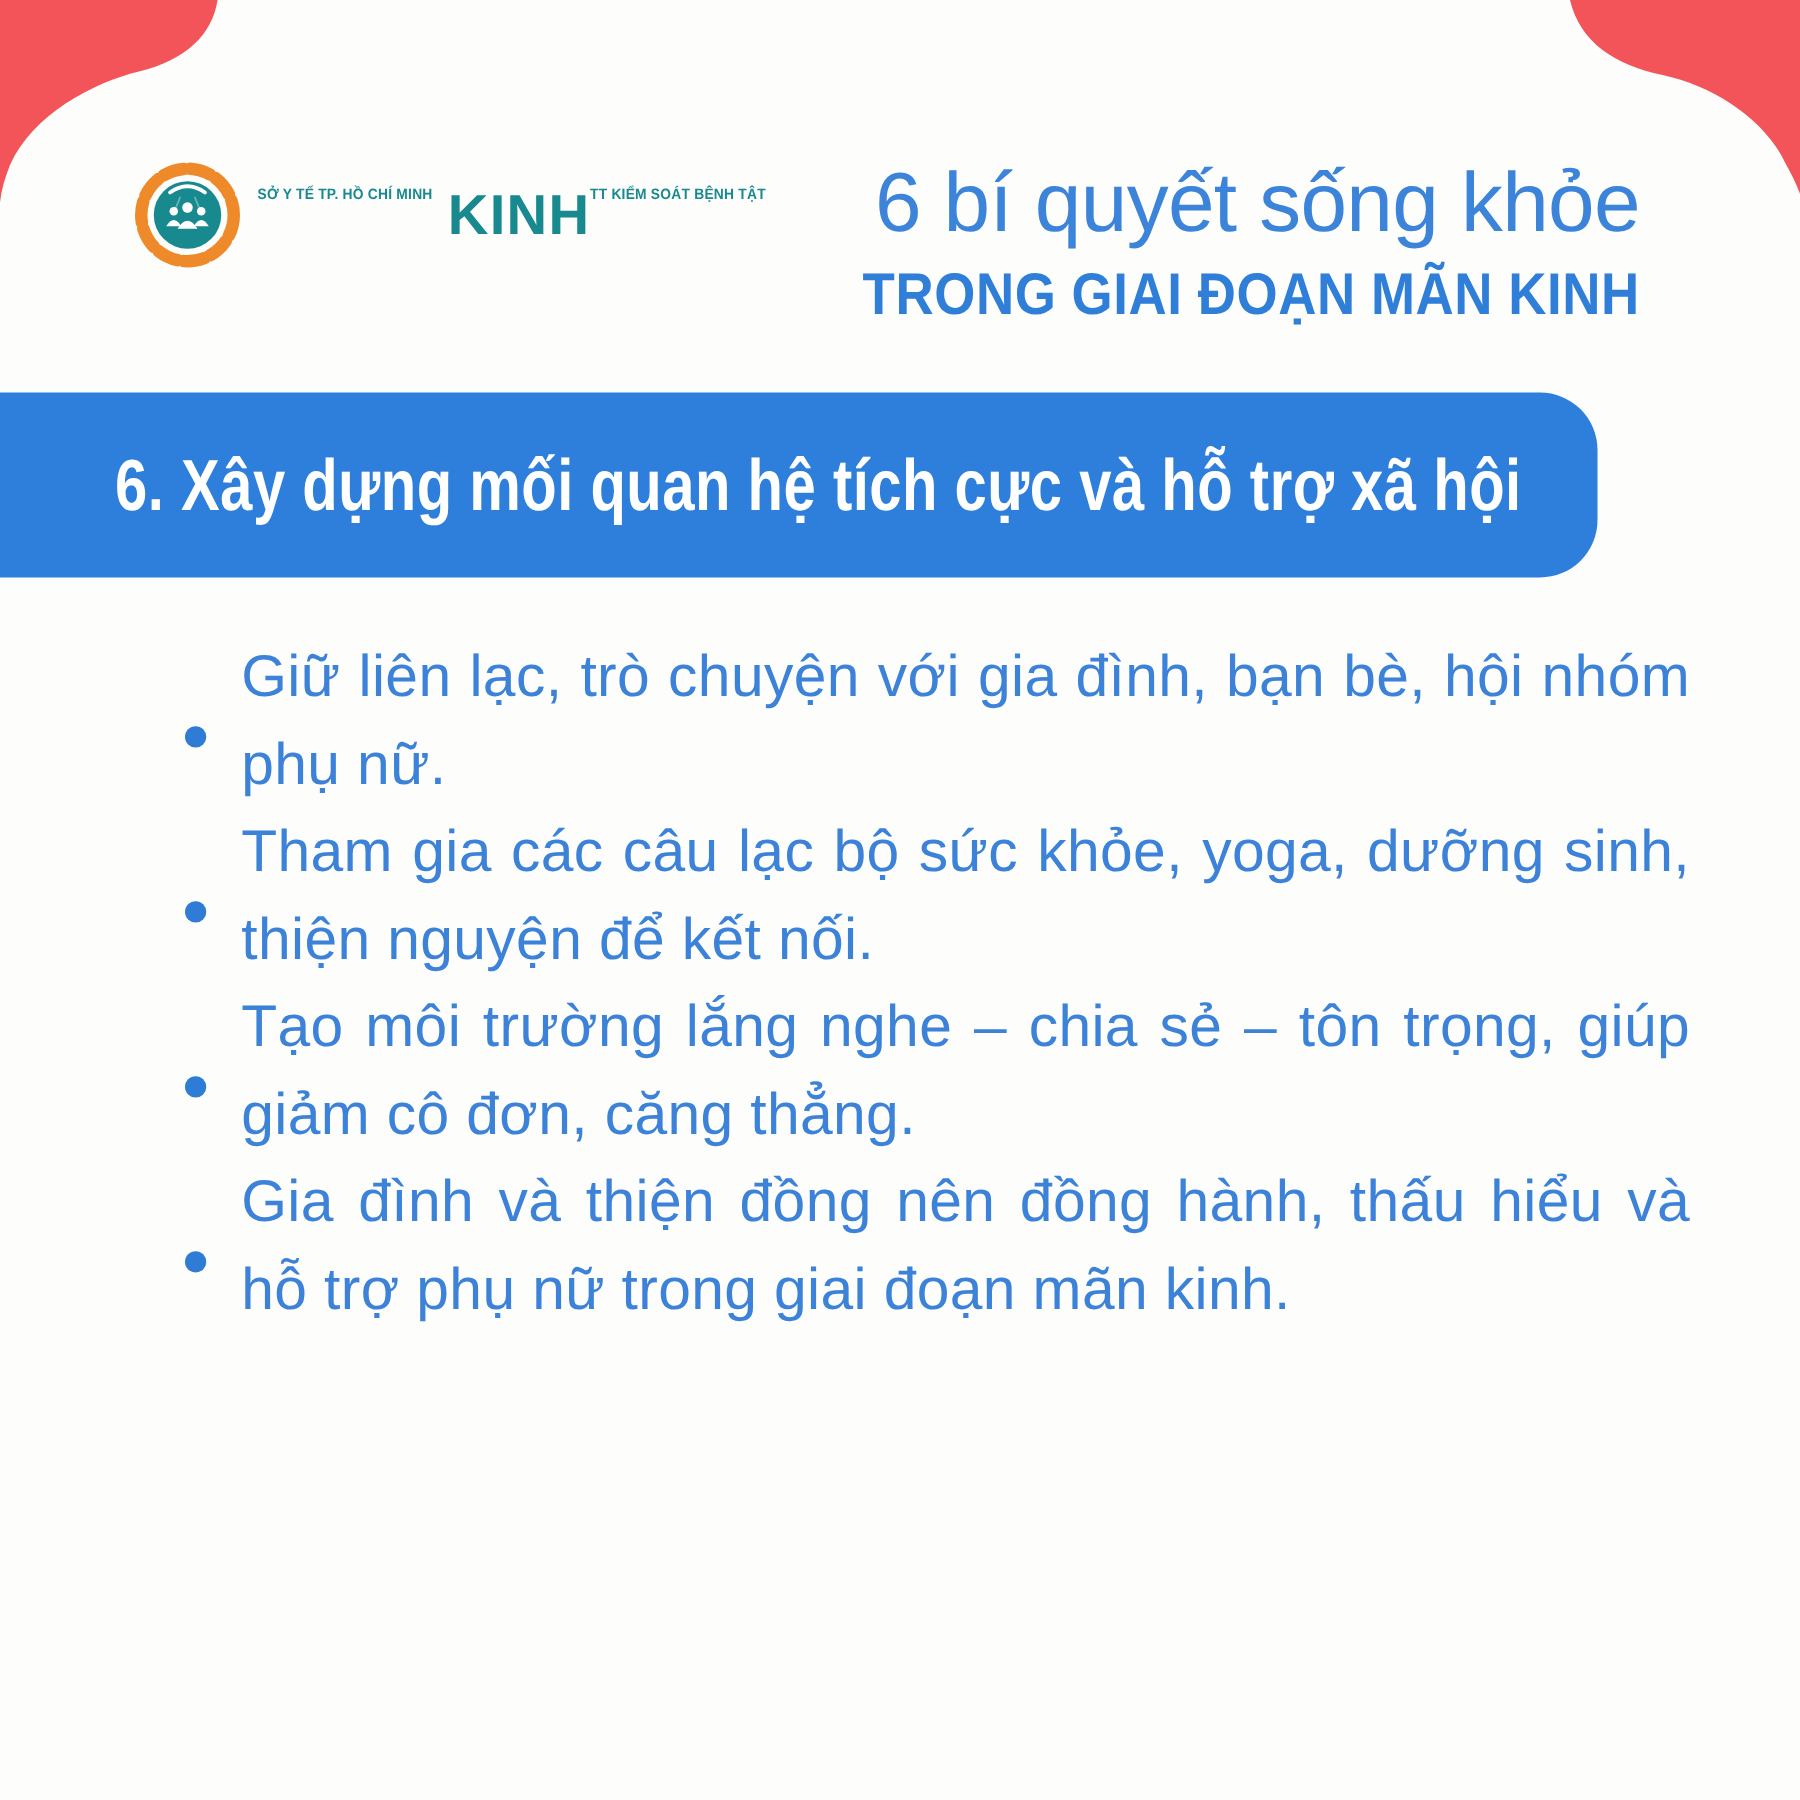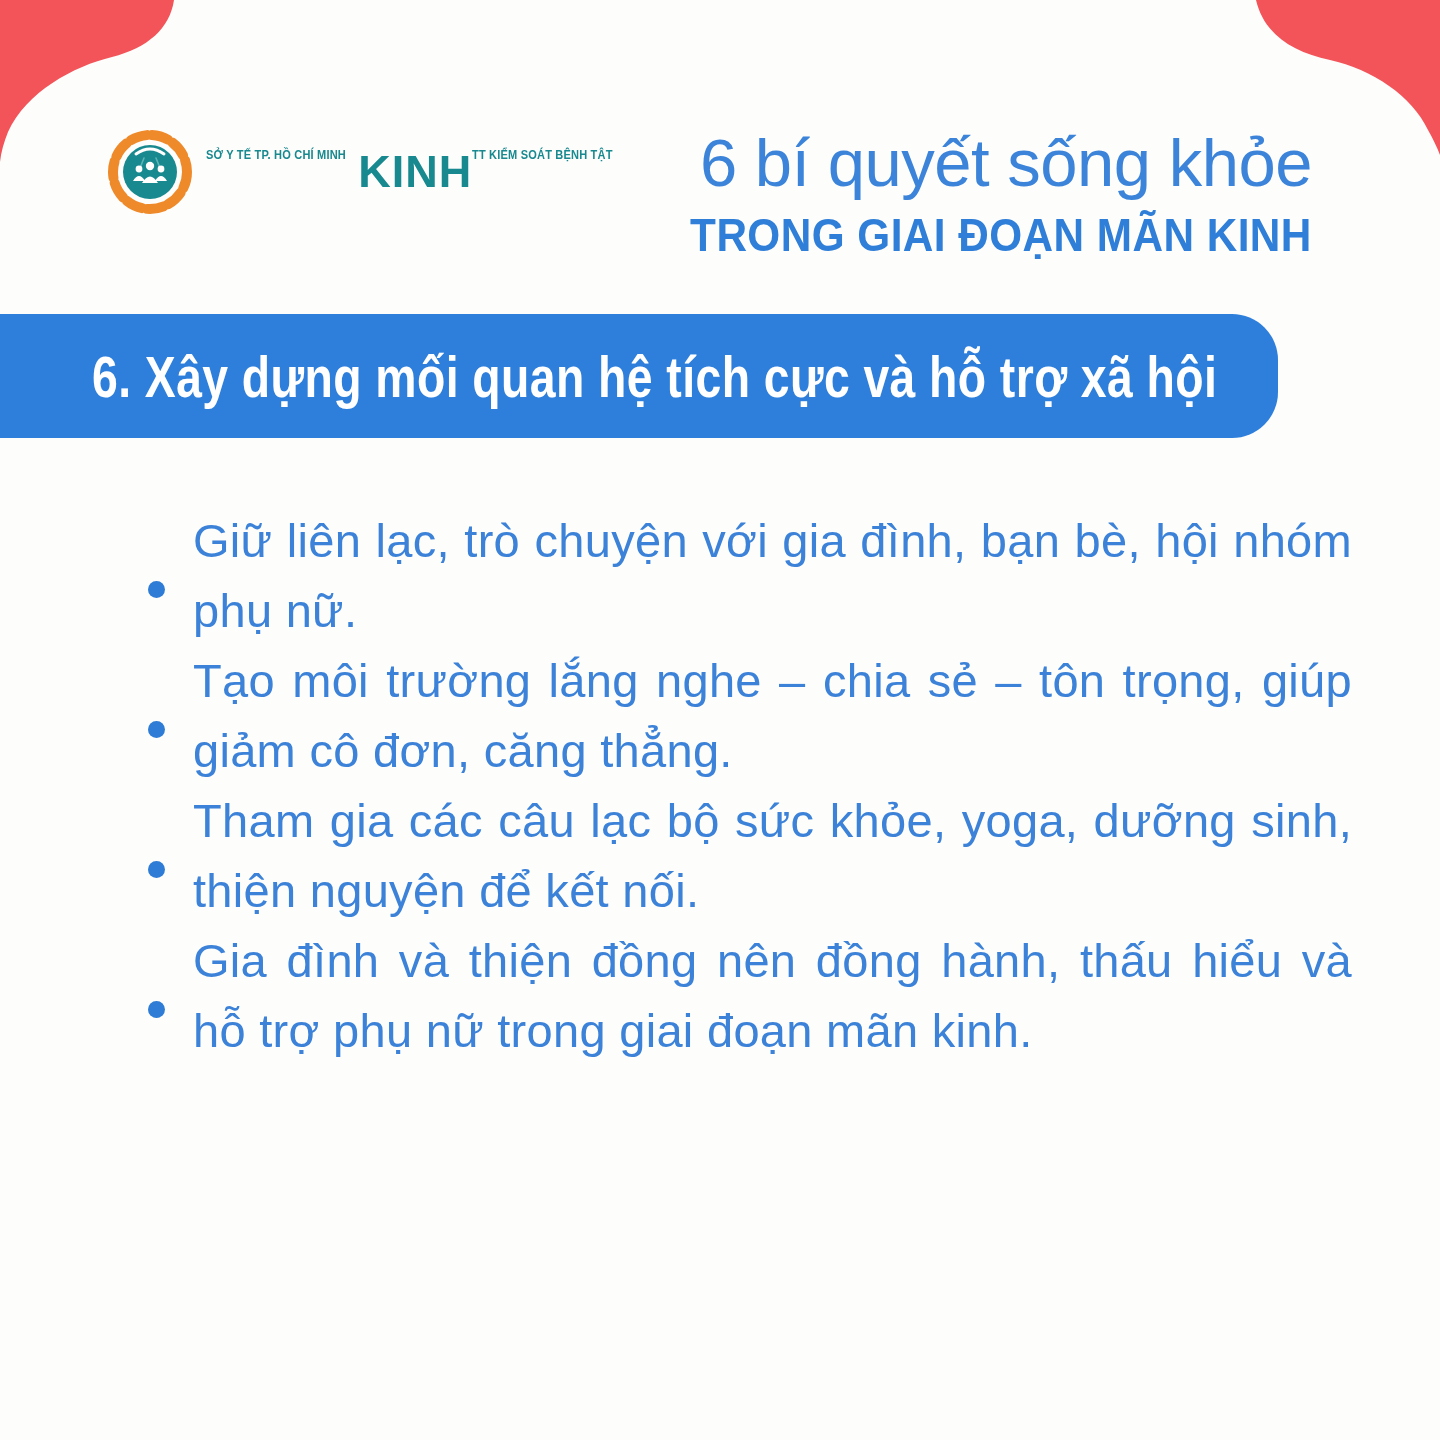--- a/index.html
+++ b/index.html
@@ -28,21 +28,21 @@
   .logo-small{font-size:12px;font-weight:bold;letter-spacing:.2px;white-space:nowrap;
               transform:scaleX(.92);transform-origin:left center;line-height:15px;}
   .logo-acronym{font-size:45px;font-weight:bold;letter-spacing:1px;line-height:44px;margin:2px 0;}
 
   .title-block{position:absolute;top:116px;right:128px;text-align:right;}
   .title-main{color:var(--title-blue);font-size:67px;font-weight:500;line-height:94px;letter-spacing:-.5px;}
   .title-sub{color:var(--subtitle-blue);font-size:47px;font-weight:bold;line-height:50px;
              transform:scaleX(.9);transform-origin:right center;letter-spacing:.5px;}
 
   
-  .banner{position:absolute;top:314px;left:0;width:1278px;height:124px;
+  .banner{position:absolute;top:314px;left:0;width:1278px;height:148px;
           background:var(--banner-blue);border-radius:0 46px 46px 0;
           display:flex;align-items:center;padding-left:92px;}
   .banner-text{color:var(--white);font-size:58px;font-weight:bold;white-space:nowrap;
                transform:scaleX(.8);transform-origin:left center;letter-spacing:.5px;}
 
   
   .content{position:absolute;top:506px;left:148px;right:88px;list-style:none;}
   .content li{display:flex;align-items:center;}
   .dot{flex:none;width:17px;height:17px;border-radius:50%;background:#2E7CD6;margin:27px 28px 0 0;}
   .bullet-text{flex:1;color:var(--text-blue);font-size:47px;line-height:70px;
@@ -98,25 +98,25 @@
     <span class="banner-text">6. Xây dựng mối quan hệ tích cực và hỗ trợ xã hội</span>
   </div>
 
   <ul class="content">
     <li>
       <span class="dot"></span>
       <p class="bullet-text"><span class="bullet-lead"></span><span>Giữ liên lạc, trò chuyện với gia đình, bạn bè, hội nhóm phụ nữ.</span></p>
     </li>
     <li>
       <span class="dot"></span>
-      <p class="bullet-text"><span class="bullet-lead"></span><span>Tạo môi trường lắng nghe – chia sẻ – tôn trọng, giúp giảm cô đơn, căng thẳng.</span></p>
+      <p class="bullet-text"><span class="bullet-lead"></span><span>Tham gia các câu lạc bộ sức khỏe, yoga, dưỡng sinh, thiện nguyện để kết nối.</span></p>
     </li>
     <li>
       <span class="dot"></span>
-      <p class="bullet-text"><span class="bullet-lead"></span><span>Tham gia các câu lạc bộ sức khỏe, yoga, dưỡng sinh, thiện nguyện để kết nối.</span></p>
+      <p class="bullet-text"><span class="bullet-lead"></span><span>Tạo môi trường lắng nghe – chia sẻ – tôn trọng, giúp giảm cô đơn, căng thẳng.</span></p>
     </li>
     <li>
       <span class="dot"></span>
       <p class="bullet-text"><span class="bullet-lead"></span><span>Gia đình và thiện đồng nên đồng hành, thấu hiểu và hỗ trợ phụ nữ trong giai đoạn mãn kinh.</span></p>
     </li>
   </ul>
 
 
 </div>
 

